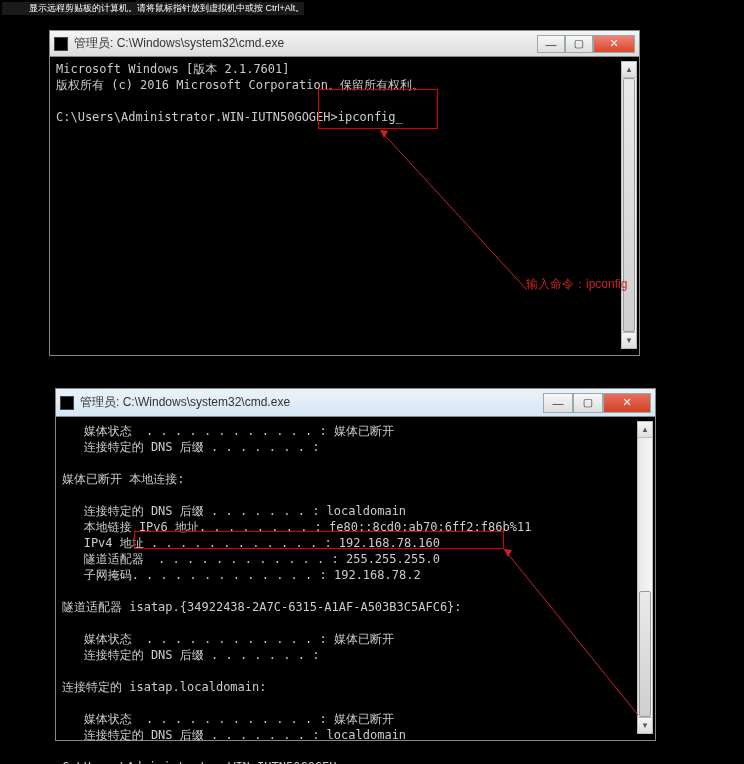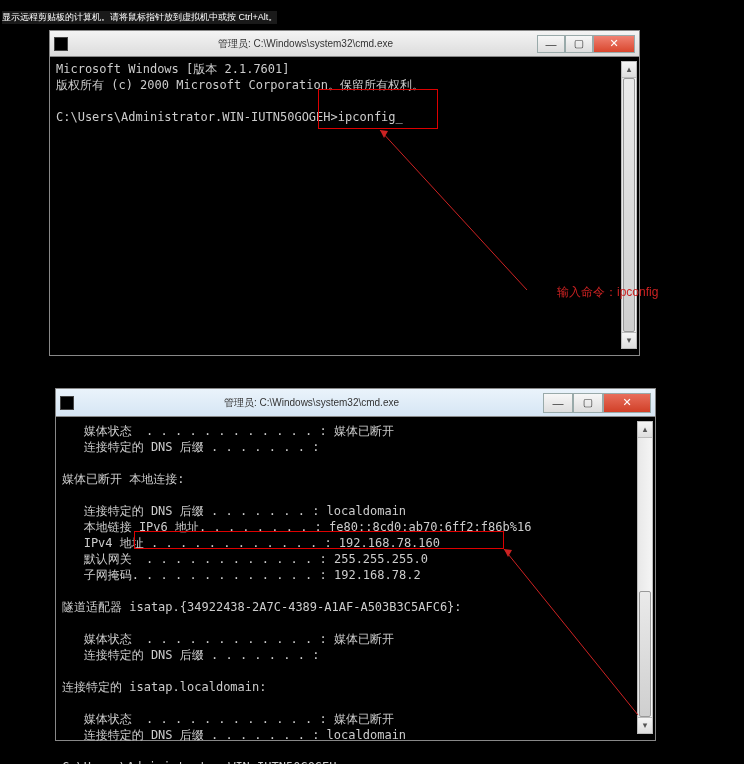--- a/index.html
+++ b/index.html
@@ -6,25 +6,26 @@
     body {
       background: #000;
       width: 744px;
       height: 764px;
       position: relative;
       font-family: "Microsoft YaHei", "SimSun", sans-serif;
       overflow: hidden;
     }
     .top-hint {
       position: absolute;
-      top: 11px;
+      top: 2px;
       left: 2px;
       color: #fff;
       font-size: 9px;
       background: #1a1a1a;
+      padding-left: 27px;
     }
     .cmd-window {
       position: absolute;
       background: #000;
       border: 1px solid #888;
       box-shadow: 0 0 6px rgba(0,0,0,.4);
     }
     .cmd-window.first {
       left: 49px;
       top: 30px;
@@ -53,21 +54,21 @@
       height: 28px;
     }
     .title-icon {
       width: 14px;
       height: 14px;
       background: #000;
       margin-right: 6px;
       display: inline-block;
       border: 1px solid #444;
     }
-    .title-text { flex: 1; font-size: 10px; color: #333; text-align: center; }
+    .title-text { flex: 1; font-size: 12px; color: #333; }
     .win-btns { display: flex; gap: 0; }
     .win-btn {
       width: 28px;
       height: 18px;
       display: flex;
       align-items: center;
       justify-content: center;
       font-size: 11px;
       color: #333;
       background: linear-gradient(#f7f7f7,#dedede);
@@ -99,21 +100,21 @@
       position: absolute;
       border: 1px solid #d00;
       pointer-events: none;
     }
     .hb1 { left: 268px; top: 58px; width: 120px; height: 40px; }
     .annotation {
       position: absolute;
       color: #c22;
       font-size: 12px;
     }
-    .ann1 { left: 526px; top: 284px; margin-left: 31px; }
+    .ann1 { left: 526px; top: 276px; }
     .svg-layer {
       position: absolute;
       left: 0; top: 0;
       pointer-events: none;
     }
     .scrollbar {
       position: absolute;
       right: 2px;
       top: 30px;
       bottom: 6px;
@@ -153,21 +154,21 @@
     <span class="title-icon"></span>
     <span class="title-text">管理员: C:\Windows\system32\cmd.exe</span>
     <div class="win-btns">
       <div class="win-btn">—</div>
       <div class="win-btn">▢</div>
       <div class="win-btn close">✕</div>
     </div>
   </div>
 
   <div class="term"><span>Microsoft Windows [版本 2.1.7601]</span>
-<span>版权所有 (c) 2000 Microsoft Corporation。保留所有权利。</span>
+<span>版权所有 (c) 2016 Microsoft Corporation。保留所有权利。</span>
 <span></span>
 <span>C:\Users\Administrator.WIN-IUTN50GOGEH&gt;ipconfig_</span></div>
 
   <div class="scrollbar">
     <div class="sb-btn">▴</div>
     <div class="sb-track">
       <div class="sb-thumb" style="top:0;height:100%"></div>
     </div>
     <div class="sb-btn bottom">▾</div>
   </div>
@@ -192,26 +193,26 @@
       <div class="win-btn close">✕</div>
     </div>
   </div>
 
   <div class="term"><span>   媒体状态  . . . . . . . . . . . . : 媒体已断开</span>
 <span>   连接特定的 DNS 后缀 . . . . . . . :</span>
 <span></span>
 <span>媒体已断开 本地连接:</span>
 <span></span>
 <span>   连接特定的 DNS 后缀 . . . . . . . : localdomain</span>
-<span>   本地链接 IPv6 地址. . . . . . . . : fe80::8cd0:ab70:6ff2:f86b%16</span>
+<span>   本地链接 IPv6 地址. . . . . . . . : fe80::8cd0:ab70:6ff2:f86b%11</span>
 <span>   IPv4 地址 . . . . . . . . . . . . : 192.168.78.160</span>
-<span>   默认网关  . . . . . . . . . . . . : 255.255.255.0</span>
+<span>   隧道适配器  . . . . . . . . . . . . : 255.255.255.0</span>
 <span>   子网掩码. . . . . . . . . . . . . : 192.168.78.2</span>
 <span></span>
-<span>隧道适配器 isatap.{34922438-2A7C-4389-A1AF-A503B3C5AFC6}:</span>
+<span>隧道适配器 isatap.{34922438-2A7C-6315-A1AF-A503B3C5AFC6}:</span>
 <span></span>
 <span>   媒体状态  . . . . . . . . . . . . : 媒体已断开</span>
 <span>   连接特定的 DNS 后缀 . . . . . . . :</span>
 <span></span>
 <span>连接特定的 isatap.localdomain:</span>
 <span></span>
 <span>   媒体状态  . . . . . . . . . . . . : 媒体已断开</span>
 <span>   连接特定的 DNS 后缀 . . . . . . . : localdomain</span>
 <span></span>
 <span>C:\Users\Administrator.WIN-IUTN50GOGEH&gt;</span></div>

